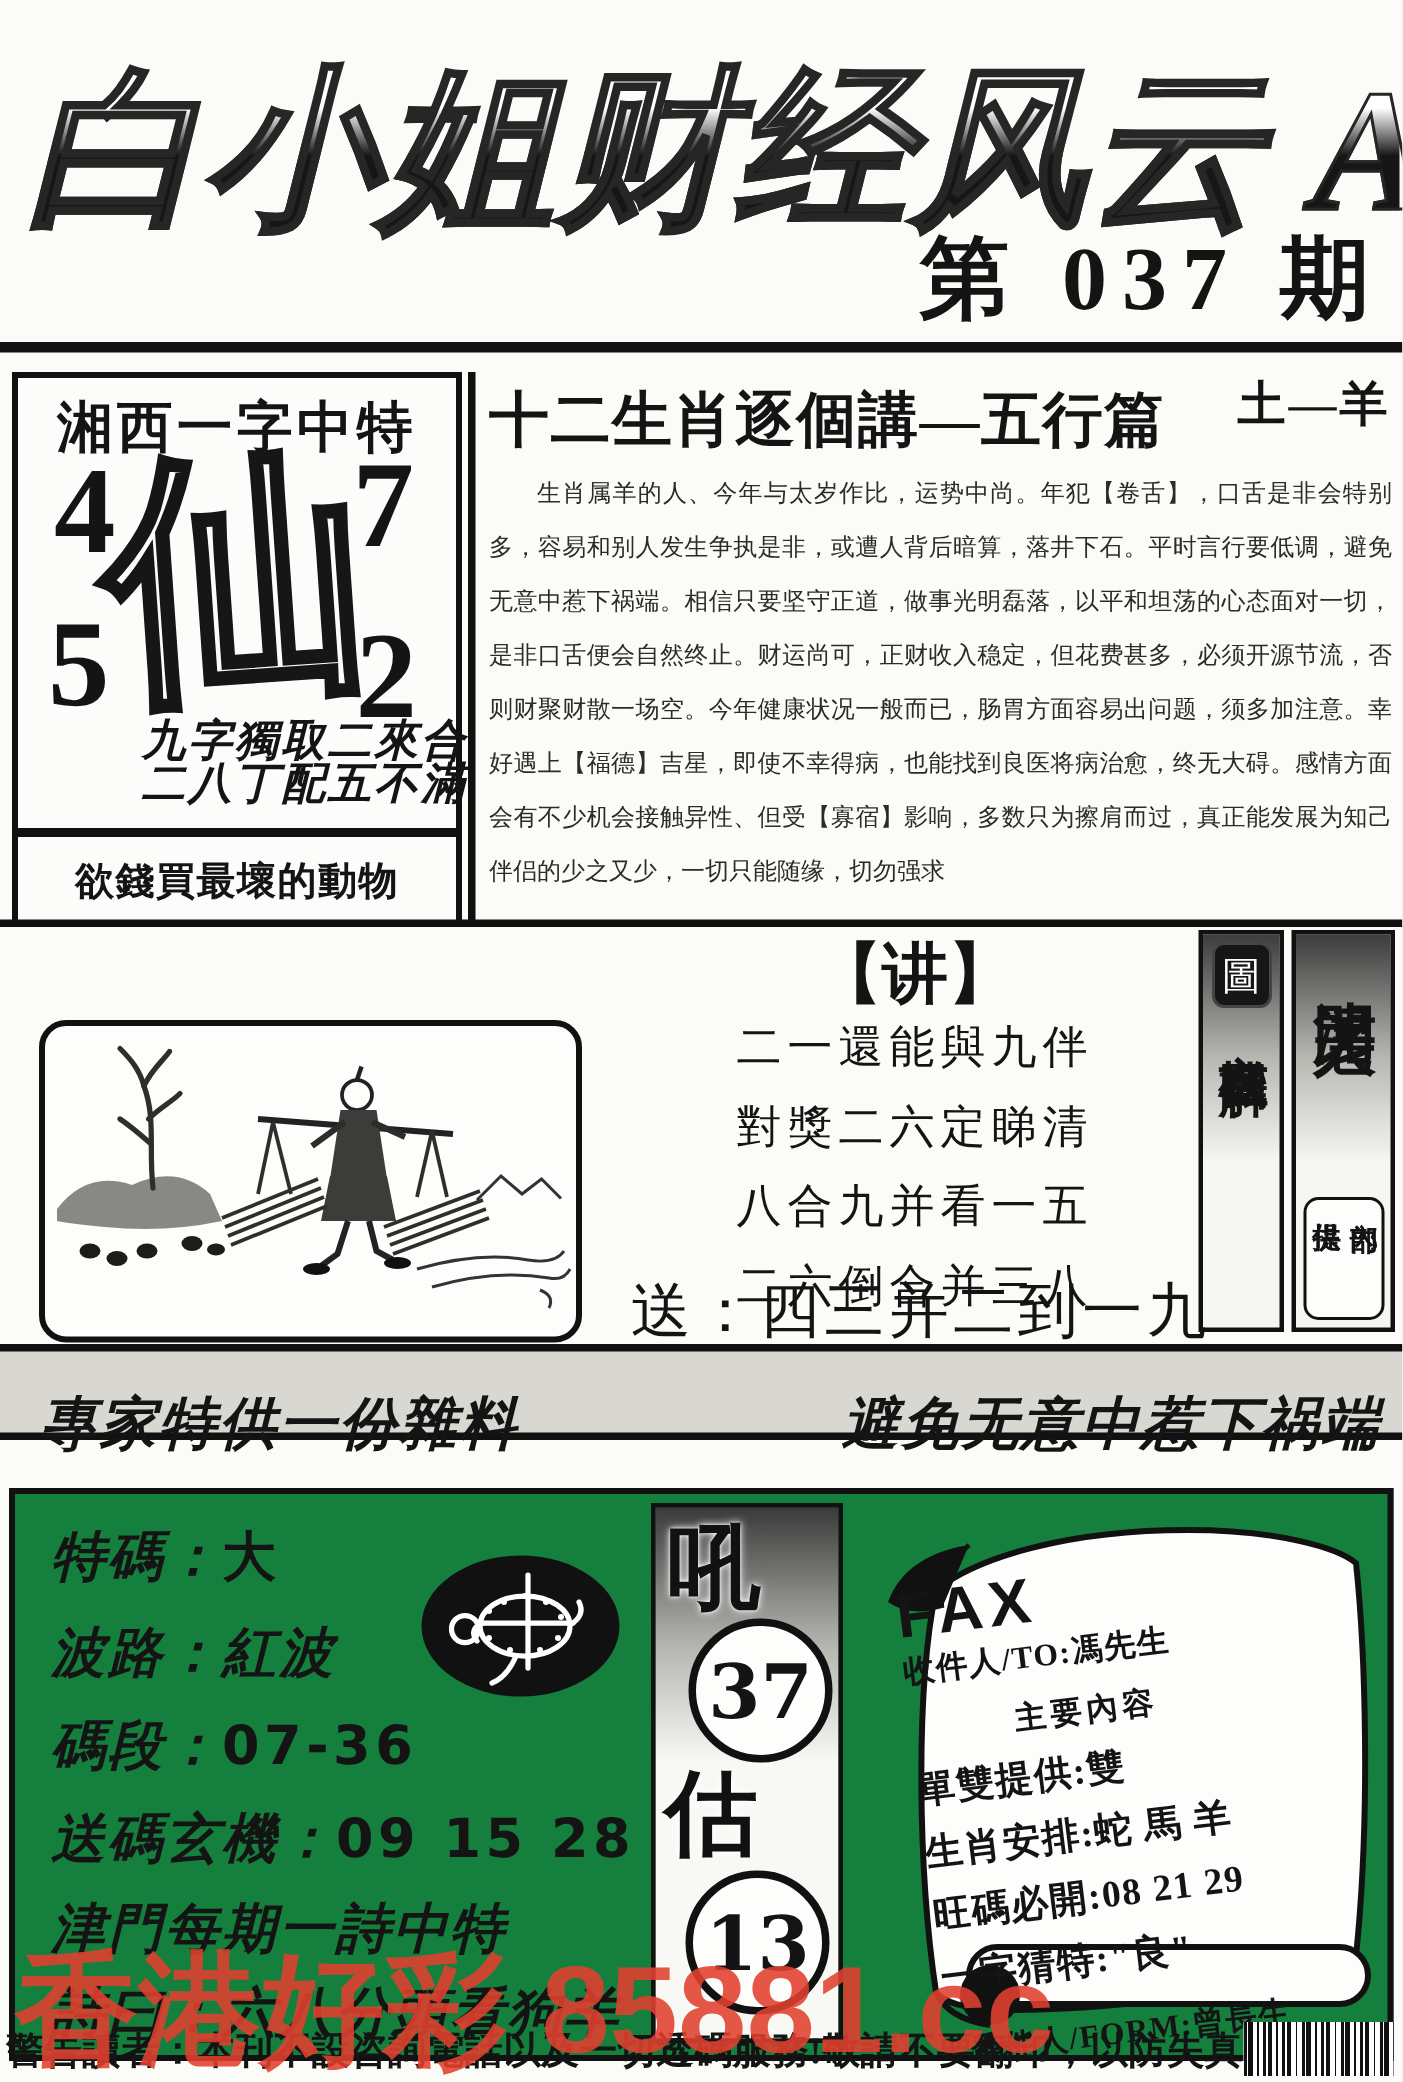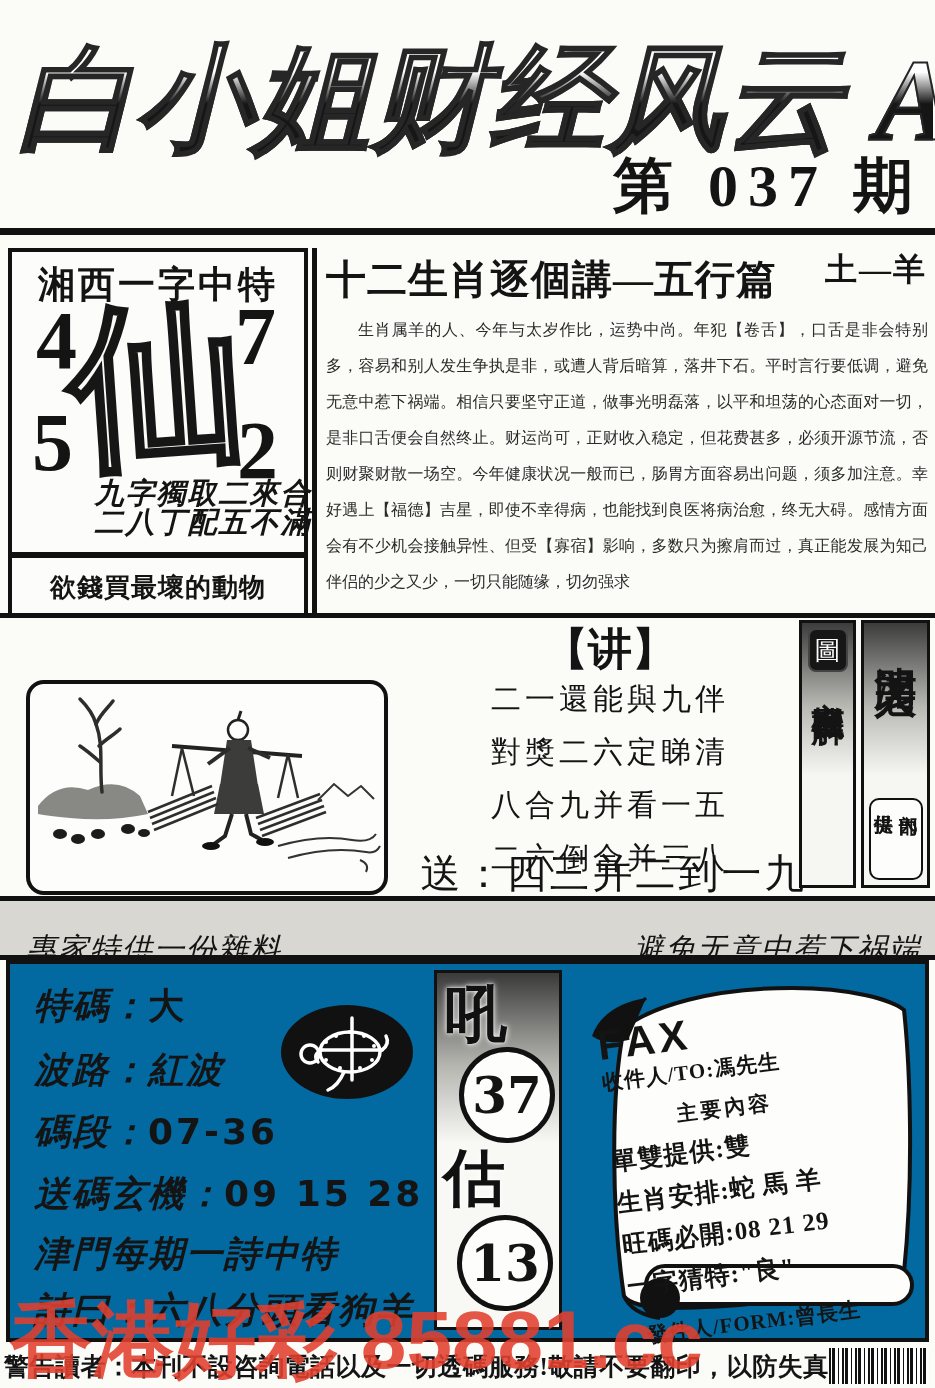--- a/index.html
+++ b/index.html
@@ -57,24 +57,24 @@
   .strip1 .vtext{font-size:33px;margin-top:4px;}
   .strip2 .vtext{font-size:42px;margin-top:10px;}
   .note-box{position:absolute;bottom:5px;left:50%;transform:translateX(-50%);width:50px;height:78px;
     border:2px solid #111;border-radius:10px;background:#fdfdfb;display:flex;justify-content:center;gap:2px;}
   .note-box span{writing-mode:vertical-rl;text-orientation:upright;font-size:19px;font-weight:700;line-height:1.2;}
 
   
   .banner{left:0;top:896px;width:935px;height:64px;box-sizing:border-box;
     border-top:5px solid #111;border-bottom:5px solid #111;background:#d9d7d1;
     display:flex;align-items:center;justify-content:space-between;padding:0 14px 0 26px;}
-  .banner span{font-size:30px;font-weight:400;font-style:italic;letter-spacing:2px;white-space:nowrap;margin-top:43px;}
-
-  
-  .bottom-box{left:6px;top:960px;width:923px;height:382px;border:4px solid #111;box-sizing:border-box;background:#0369a1;}
+  .banner span{font-size:38px;font-weight:700;font-style:italic;letter-spacing:2px;white-space:nowrap;margin-top:43px;}
+
+  
+  .bottom-box{left:6px;top:992px;width:923px;height:382px;border:4px solid #111;box-sizing:border-box;background:#15803d;}
   .brow{left:24px;white-space:nowrap;font-size:36px;font-weight:900;font-style:italic;letter-spacing:2px;}
   .brow .num{font-family:"DejaVu Sans",sans-serif;font-weight:700;font-style:normal;letter-spacing:3px;}
   .brow1{top:18px;} .brow2{top:82px;} .brow3{top:144px;}
   .brow4{top:206px;} .brow5{top:266px;font-style:italic;} .brow6{top:322px;}
 
   .seal{left:268px;top:38px;width:138px;height:102px;}
 
   .mid-strip{left:424px;top:6px;width:128px;height:360px;box-sizing:border-box;border:3px solid #111;
     background:linear-gradient(180deg,#3a3a3a 0%,#b5b5b0 26%,#f8f8f5 48%,#f8f8f5 100%);
     display:flex;flex-direction:column;align-items:center;}

